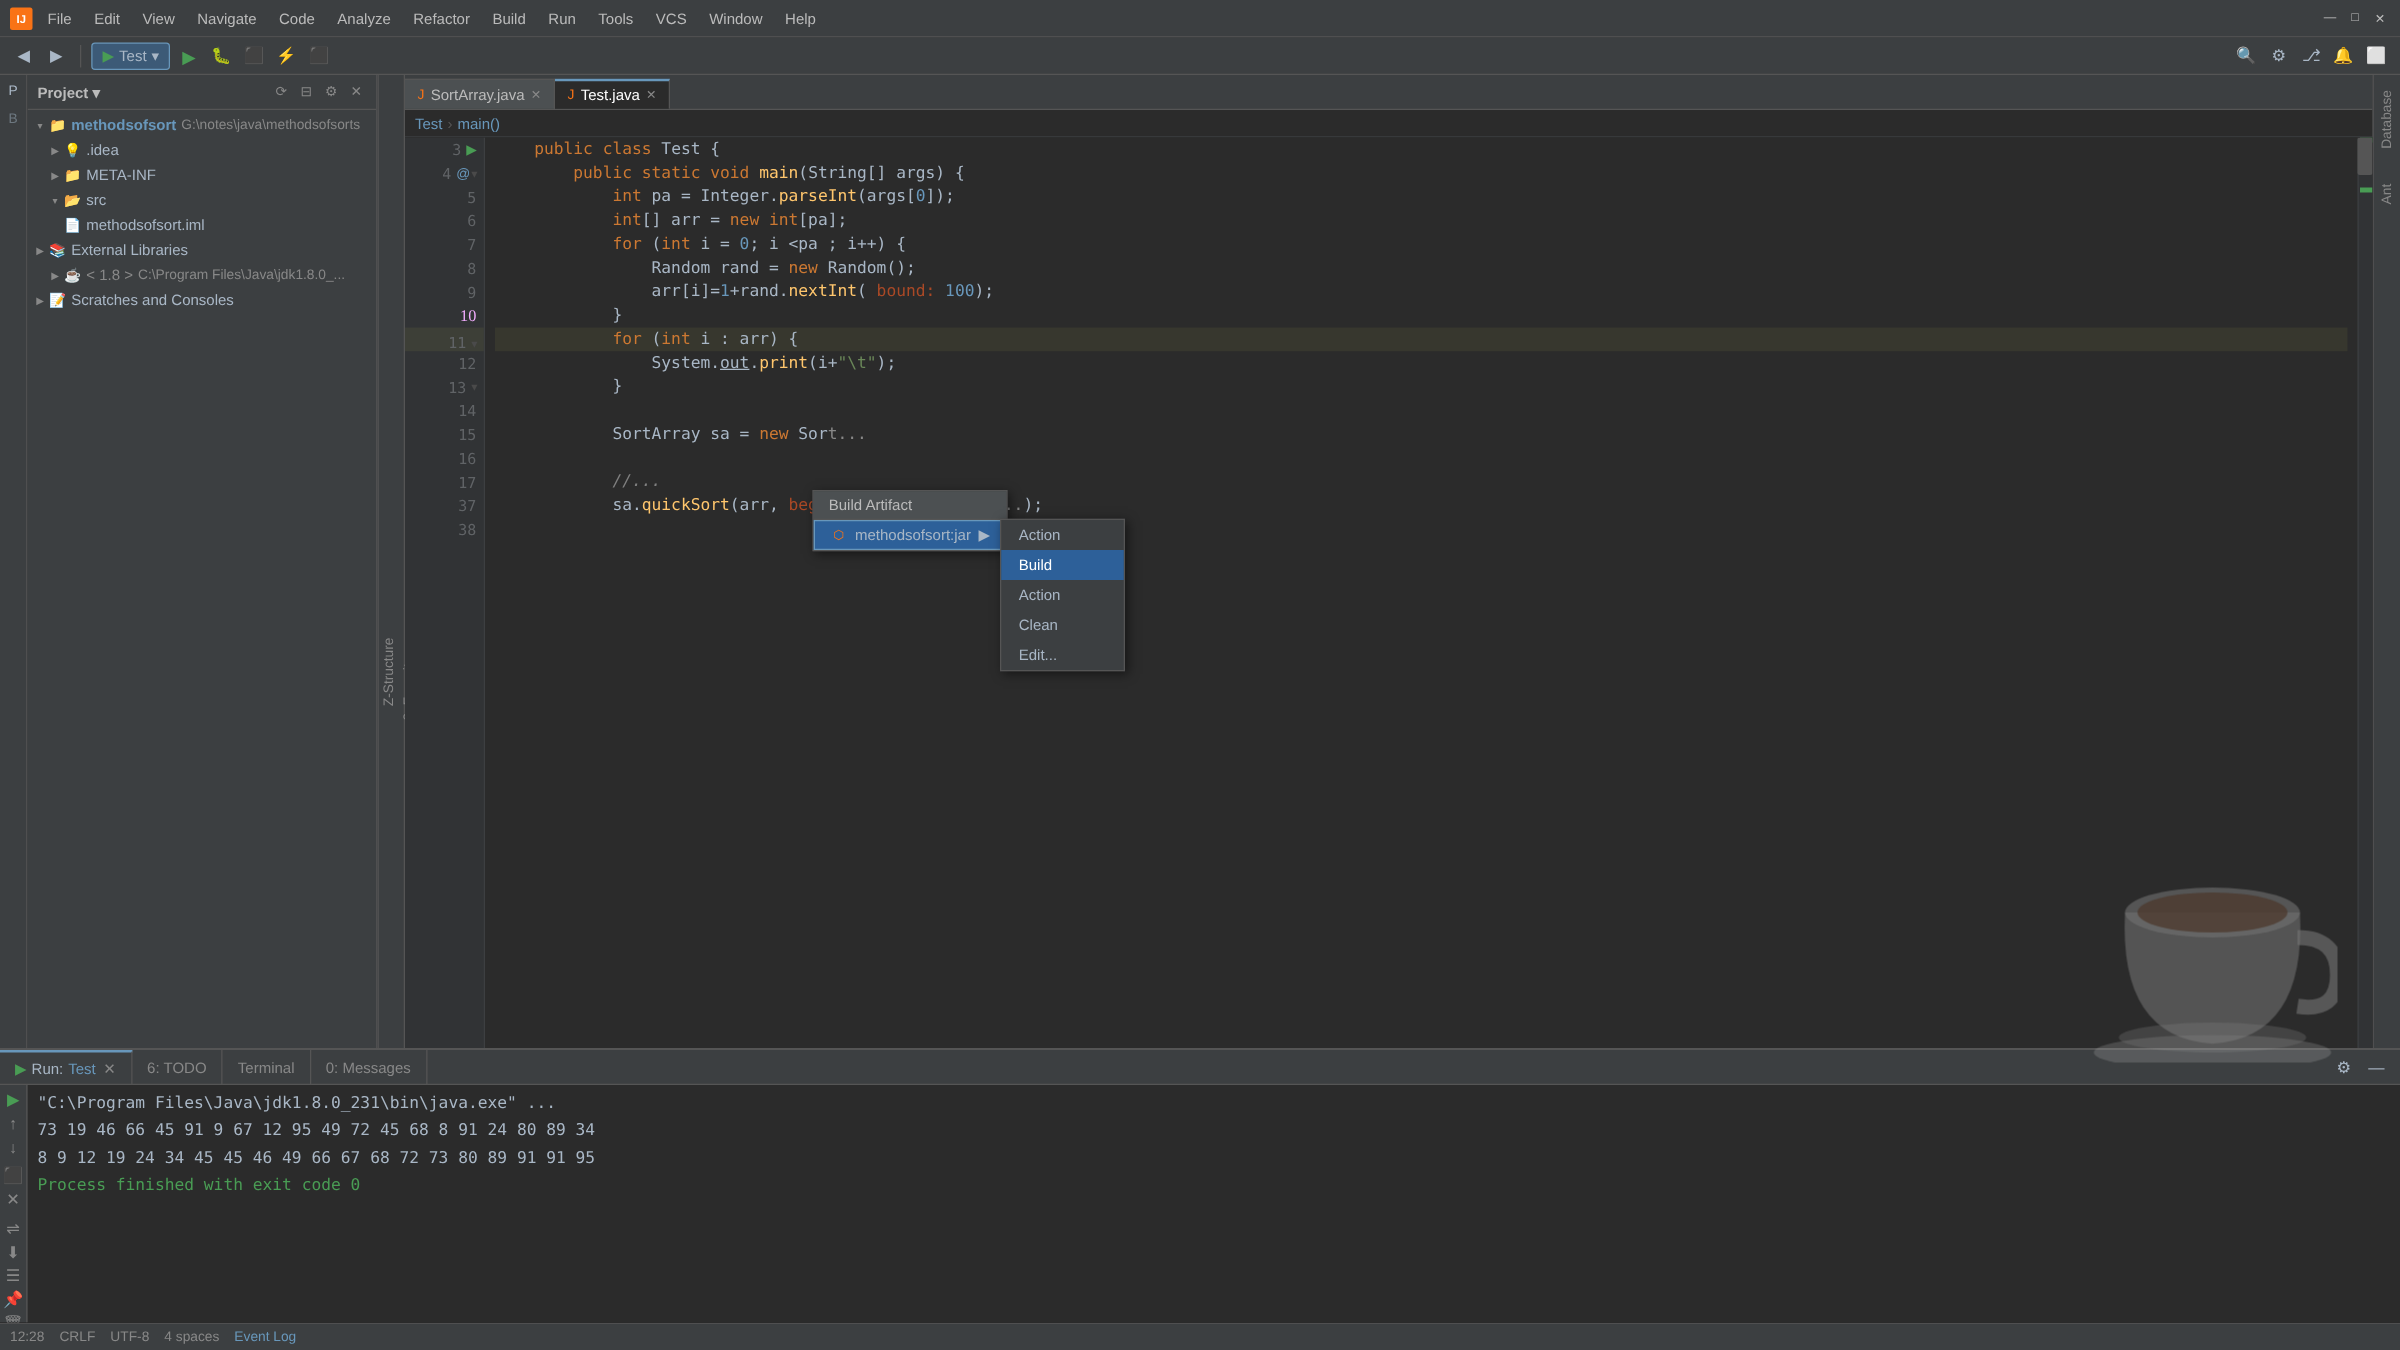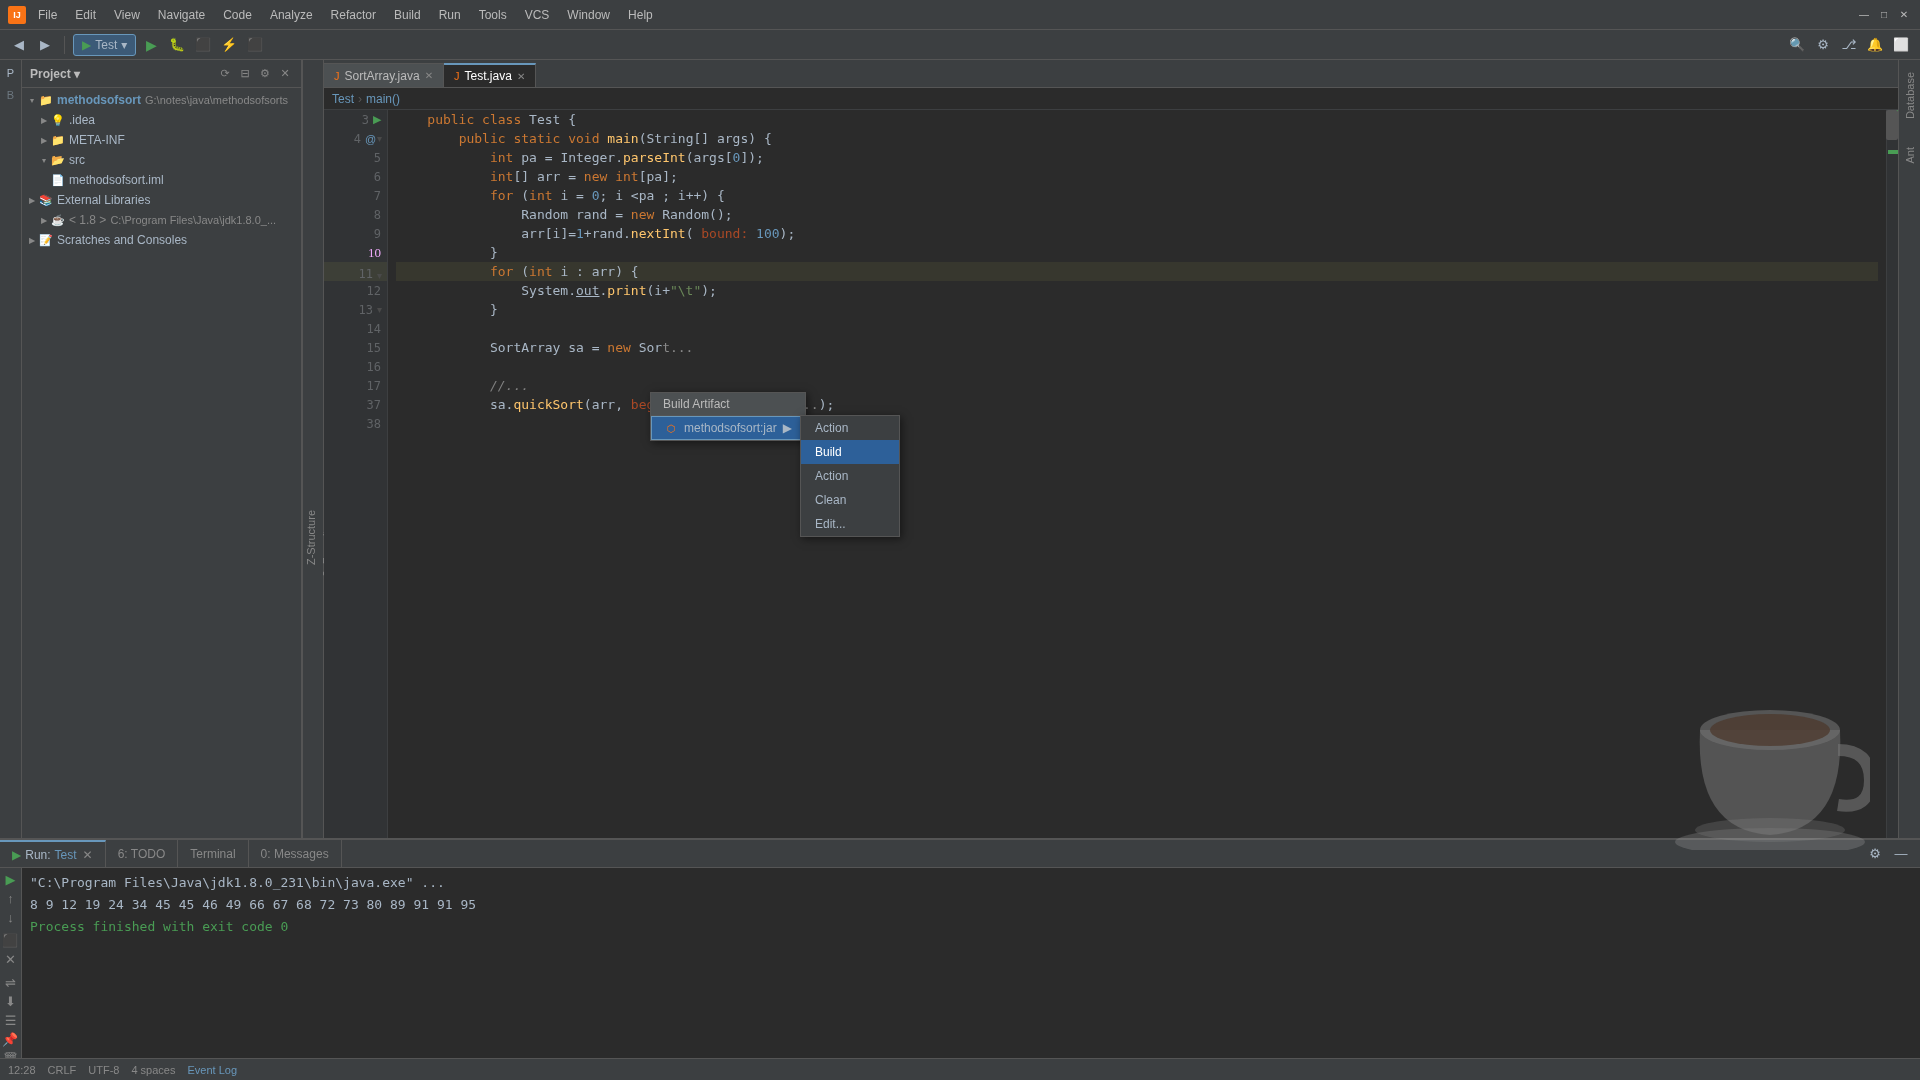--- a/index.html
+++ b/index.html
@@ -646,20 +646,23 @@
       <button class="run-btn" style="color:#888;">☰</button>
       <button class="run-btn" style="color:#888;">📌</button>
       <button class="run-btn" style="color:#888;">🗑</button>
     </div>
 
     <div id="bottom-content" style="flex:1;overflow:auto;padding:4px 8px;font-family:Consolas,monospace;font-size:13px;line-height:22px;">
       <div class="console-line">
         <span style="color:#a9b7c6;">"C:\Program Files\Java\jdk1.8.0_231\bin\java.exe" ...</span>
       </div>
       <div class="console-line">
+        <span style="color:#a9b7c6;">73  19  46  66  45  91  9   67  12  95  49  72  45  68  8   91  24  80  89  34</span>
+      </div>
+      <div class="console-line">
         <span style="color:#a9b7c6;">8   9   12  19  24  34  45  45  46  49  66  67  68  72  73  80  89  91  91  95</span>
       </div>
       <div class="console-line green">
         <span>Process finished with exit code 0</span>
       </div>
     </div>
   </div>
 </div>
 
 <div id="statusbar" style="position:fixed;bottom:0;left:0;right:0;height:22px;background:#3c3f41;display:flex;align-items:center;padding:0 8px;border-top:1px solid #555;font-size:11px;gap:8px;">

